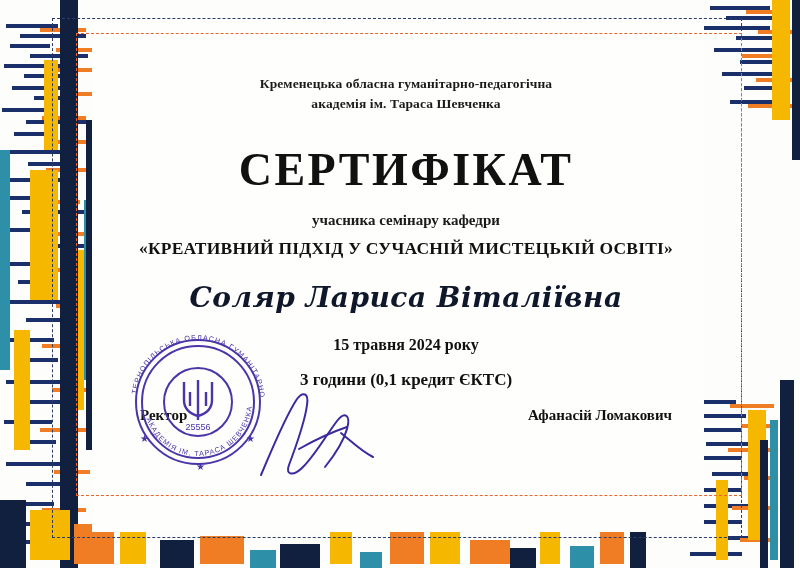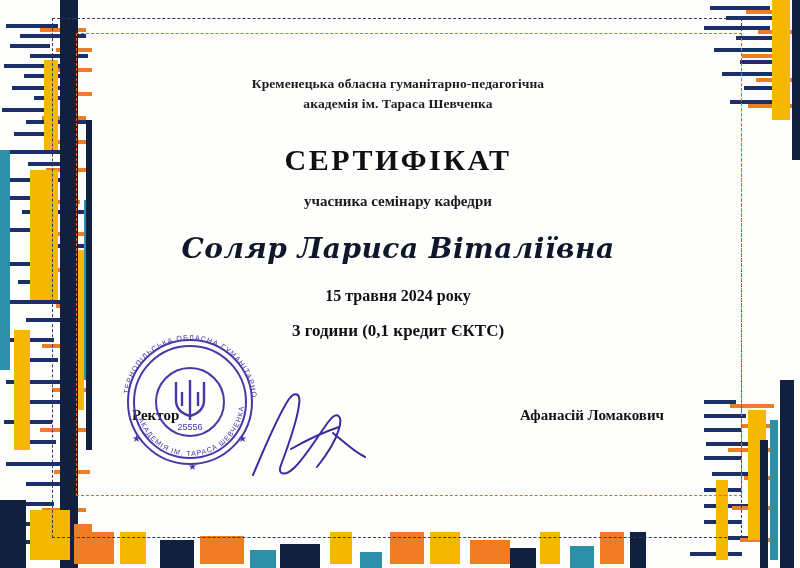--- a/index.html
+++ b/index.html
@@ -52,37 +52,37 @@
     left: 92px;
     top: 22px;
     width: 612px;
     height: 510px;
     background: #fefefc;
   }
 
   
   .content {
     position: absolute;
-    left: 92px;
+    left: 100px;
     top: 22px;
     width: 612px;
     height: 510px;
     text-align: center;
   }
   .org {
     margin-top: 52px;
     font-size: 13.5px;
     font-weight: bold;
     color: #1a1a1a;
     line-height: 1.45;
     letter-spacing: 0.1px;
   }
   .title {
     margin-top: 30px;
-    font-size: 30px;
+    font-size: 46px;
     font-weight: bold;
     letter-spacing: 2.5px;
     color: #111;
   }
   .subtitle1 {
     margin-top: 16px;
     font-size: 15px;
     font-weight: bold;
     color: #1a1a1a;
   }
@@ -322,20 +322,21 @@
   <div class="content">
 
     <div class="org">
       <div>Кременецька обласна гуманітарно-педагогічна</div>
       <div>академія ім. Тараса Шевченка</div>
     </div>
 
     <div class="title">СЕРТИФІКАТ</div>
 
     <div class="subtitle1">учасника семінару кафедри</div>
+    <div class="subtitle2">«КРЕАТИВНИЙ ПІДХІД У СУЧАСНІЙ МИСТЕЦЬКІЙ ОСВІТІ»</div>
 
     <div class="recipient">Соляр Лариса Віталіївна</div>
 
     <div class="date">15 травня 2024 року</div>
     <div class="hours">3 години (0,1 кредит ЄКТС)</div>
 
     <div class="signature-row">
       <div class="rector-label">Ректор</div>
       <div class="rector-name">Афанасій Ломакович</div>
     </div>

